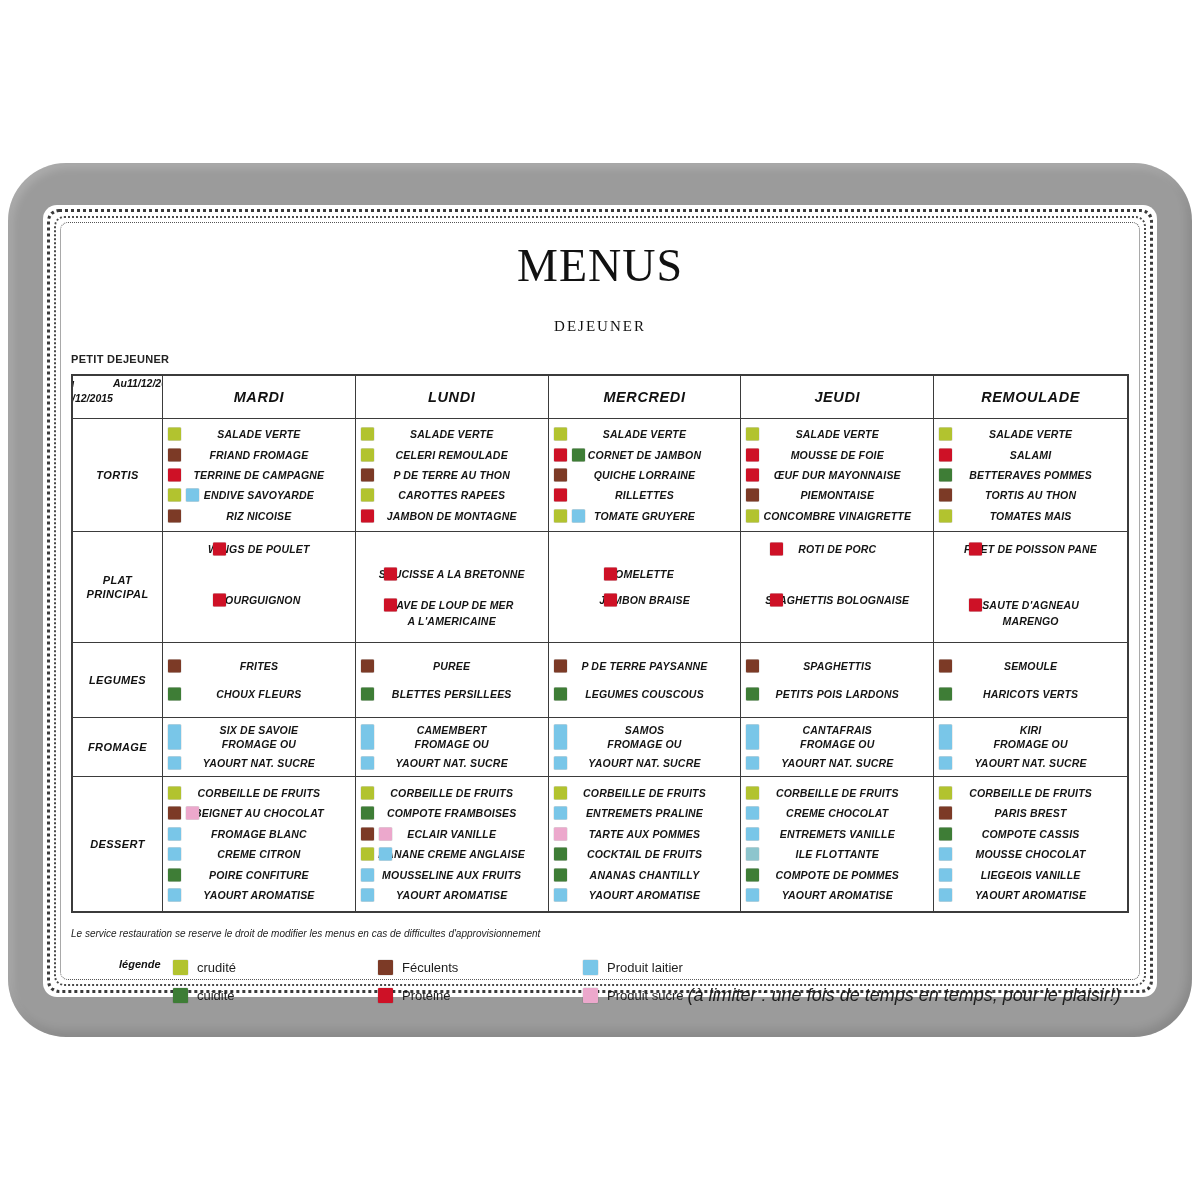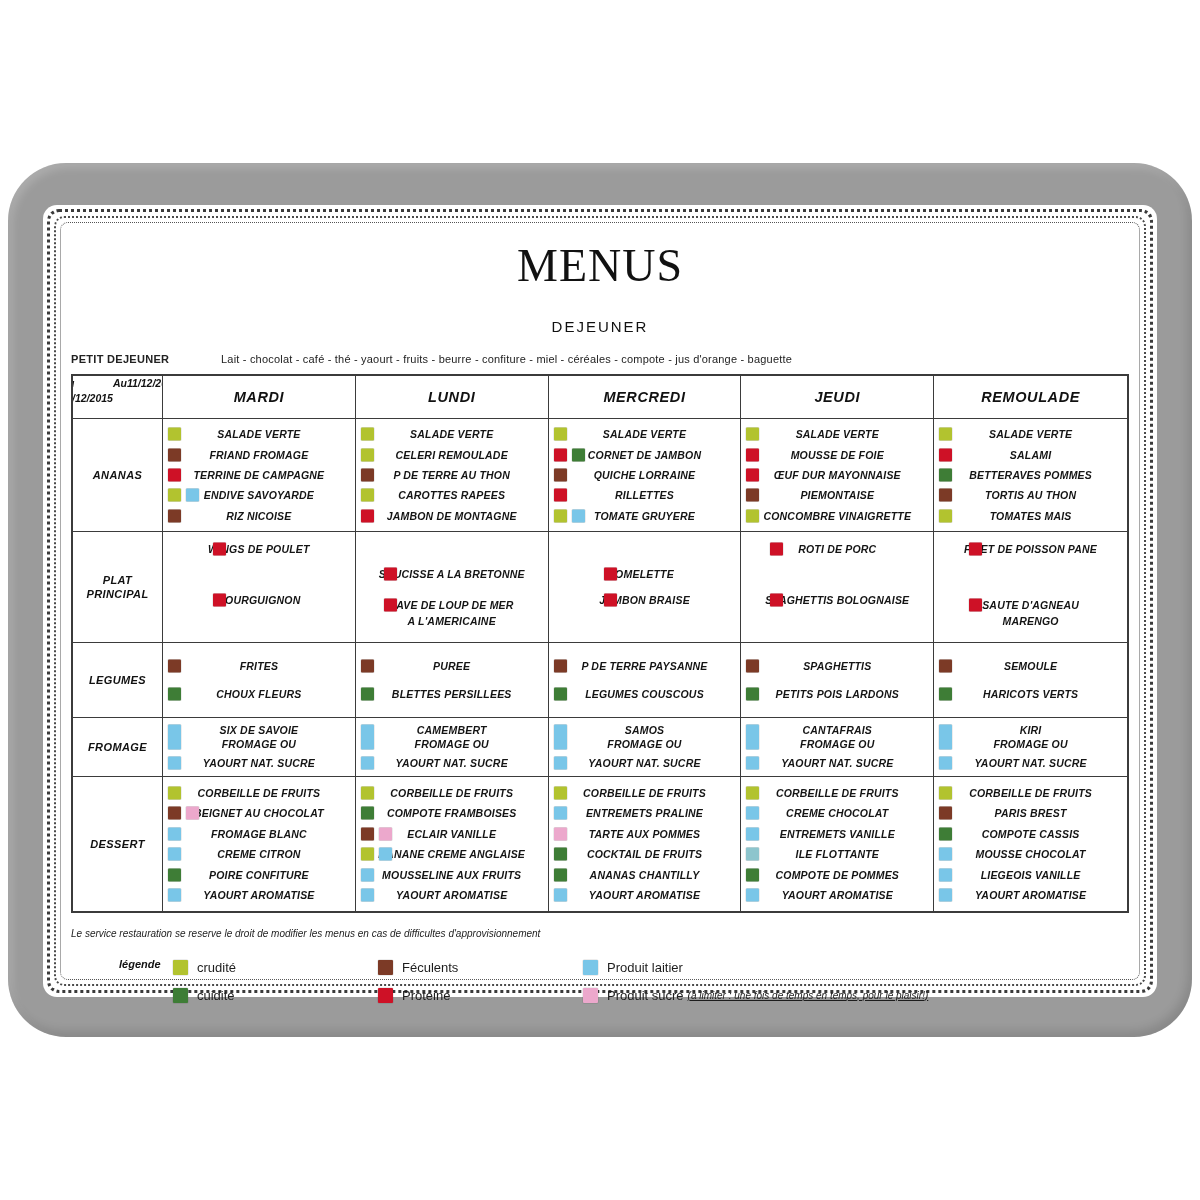--- a/index.html
+++ b/index.html
@@ -8,21 +8,21 @@
     background:#9b9b9b;border-radius:58px;
     box-shadow:inset -4px -6px 10px rgba(0,0,0,.12), inset 4px 5px 8px rgba(255,255,255,.18);}
   .page{position:absolute;left:35px;top:42px;right:35px;bottom:40px;background:#ffffff;border-radius:14px;}
   .page::before{content:"";position:absolute;inset:4px;border:3px dotted #3a3a3a;border-radius:12px;pointer-events:none;}
   .page::after{content:"";position:absolute;inset:11px;border:2px dotted #4a4a4a;border-radius:10px;pointer-events:none;}
   .dots3{position:absolute;inset:17px;border:1.5px dotted #555;border-radius:8px;pointer-events:none;}
   .content{position:absolute;inset:0;padding:26px 28px 10px 28px;}
 
   .title{font-family:"Liberation Serif",serif;font-size:46px;letter-spacing:1px;
     text-align:center;color:#111;margin-top:8px;}
-  .subtitle{font-family:Liberation Sans, sans-serif;font-size:15px;letter-spacing:2px;
+  .subtitle{font-family:Liberation Serif, serif;font-size:15px;letter-spacing:2px;
     text-align:center;color:#111;margin-top:26px;}
   .pdj{display:flex;align-items:baseline;margin-top:18px;font-size:11px;color:#222;}
   .pdj-label{flex:0 0 150px;font-weight:600;letter-spacing:.3px;}
   .pdj-items{letter-spacing:.2px;}
 
   #menu-table{margin-top:9px;border:2px solid #3b3b3b;}
   .t-row{display:grid;grid-template-columns:90px repeat(5,1fr);border-bottom:1.5px solid #3b3b3b;}
   .t-row:last-child{border-bottom:none;}
   .t-cell{border-right:1.5px solid #3b3b3b;position:relative;overflow:hidden;}
   .t-cell:last-child{border-right:none;}
@@ -57,51 +57,50 @@
   .footnote{margin-top:15px;font:italic 400 10px "Liberation Sans",sans-serif;color:#222;}
   .legend{display:flex;margin-top:14px;margin-left:48px;}
   .legend-word{flex:0 0 54px;padding-top:5px;
     font:italic 700 11px "Liberation Sans",sans-serif;color:#111;}
   #legend-entries{display:grid;grid-template-columns:205px 205px auto;
     grid-template-rows:repeat(2,28px);grid-auto-flow:column;align-items:center;}
   .lg-entry{display:flex;align-items:center;white-space:nowrap;}
   .lg-sq{width:15px;height:15px;border-radius:1px;margin-right:9px;flex:0 0 auto;
     box-shadow:0 0 0 .5px rgba(0,0,0,.15);}
   .lg-lb{font-size:13px;color:#1d1d1d;}
-  .lg-note{font-style:italic;font-size:10px;color:#1d1d1d;margin-left:4px;text-decoration:underline;}
+  .lg-note{font-style:italic;font-size:18px;color:#1d1d1d;margin-left:4px;}
 </style>
 </head>
 <body>
 
 <div class="frame">
   <div class="page">
     <div class="dots3"></div>
     <div class="content">
       <div class="title">MENUS</div>
       <div class="subtitle">DEJEUNER</div>
       <div class="pdj">
         <div class="pdj-label">PETIT DEJEUNER</div>
-        <div class="pdj-items">Lait - chocolat - café - thé - yaourt - fruits - beurre - confiture - miel - céréales - compote  - jus d'orange - baguette</div>
       </div>
 
       <div id="menu-table">
           <div class="t-row row-header">
             <div class="t-cell head date">
               <div>Du 07/12/2015</div>
               <div>Au11/12/2015</div>
             </div>
             <div class="t-cell head day">MARDI</div>
             <div class="t-cell head day">LUNDI</div>
             <div class="t-cell head day">MERCREDI</div>
             <div class="t-cell head day">JEUDI</div>
             <div class="t-cell head day">REMOULADE</div>
           </div>
           <div class="t-row row-entree">
             <div class="t-cell rowlabel">
-              <div>ANANAS</div>
+              <div>TORTIS</div>
             </div>
             <div class="t-cell body entree">
               <div class="item">
                 <span class="marks">
                   <span class="marker" style="background: rgb(178, 195, 47);"></span>
                 </span>
                 <span class="lbl">
                   <div>SALADE VERTE</div>
                 </span>
               </div>

